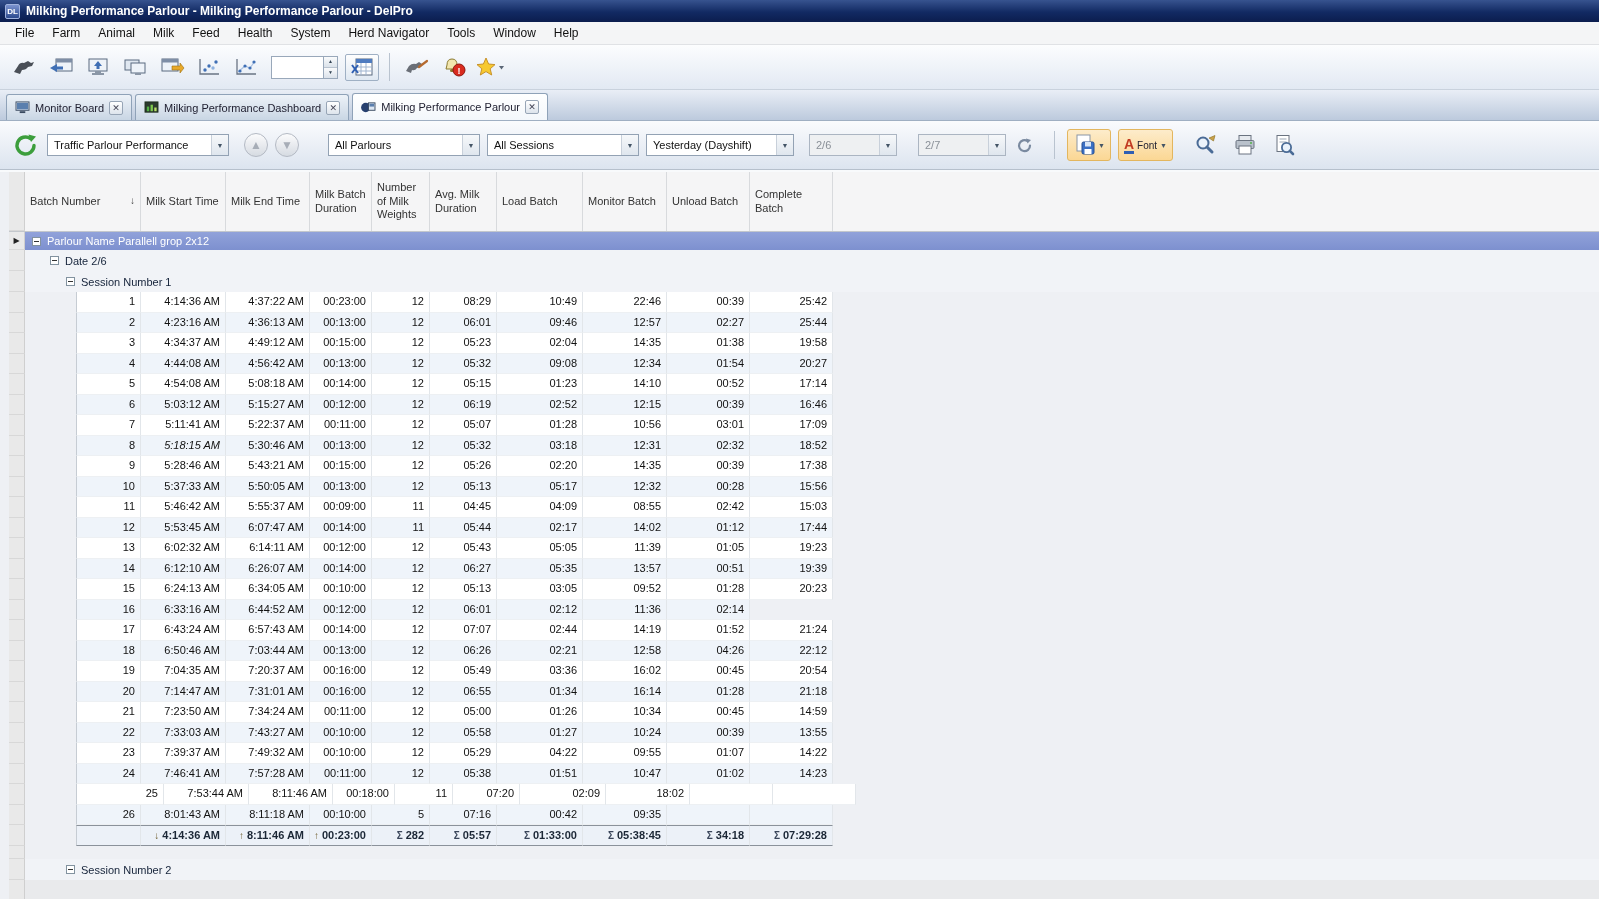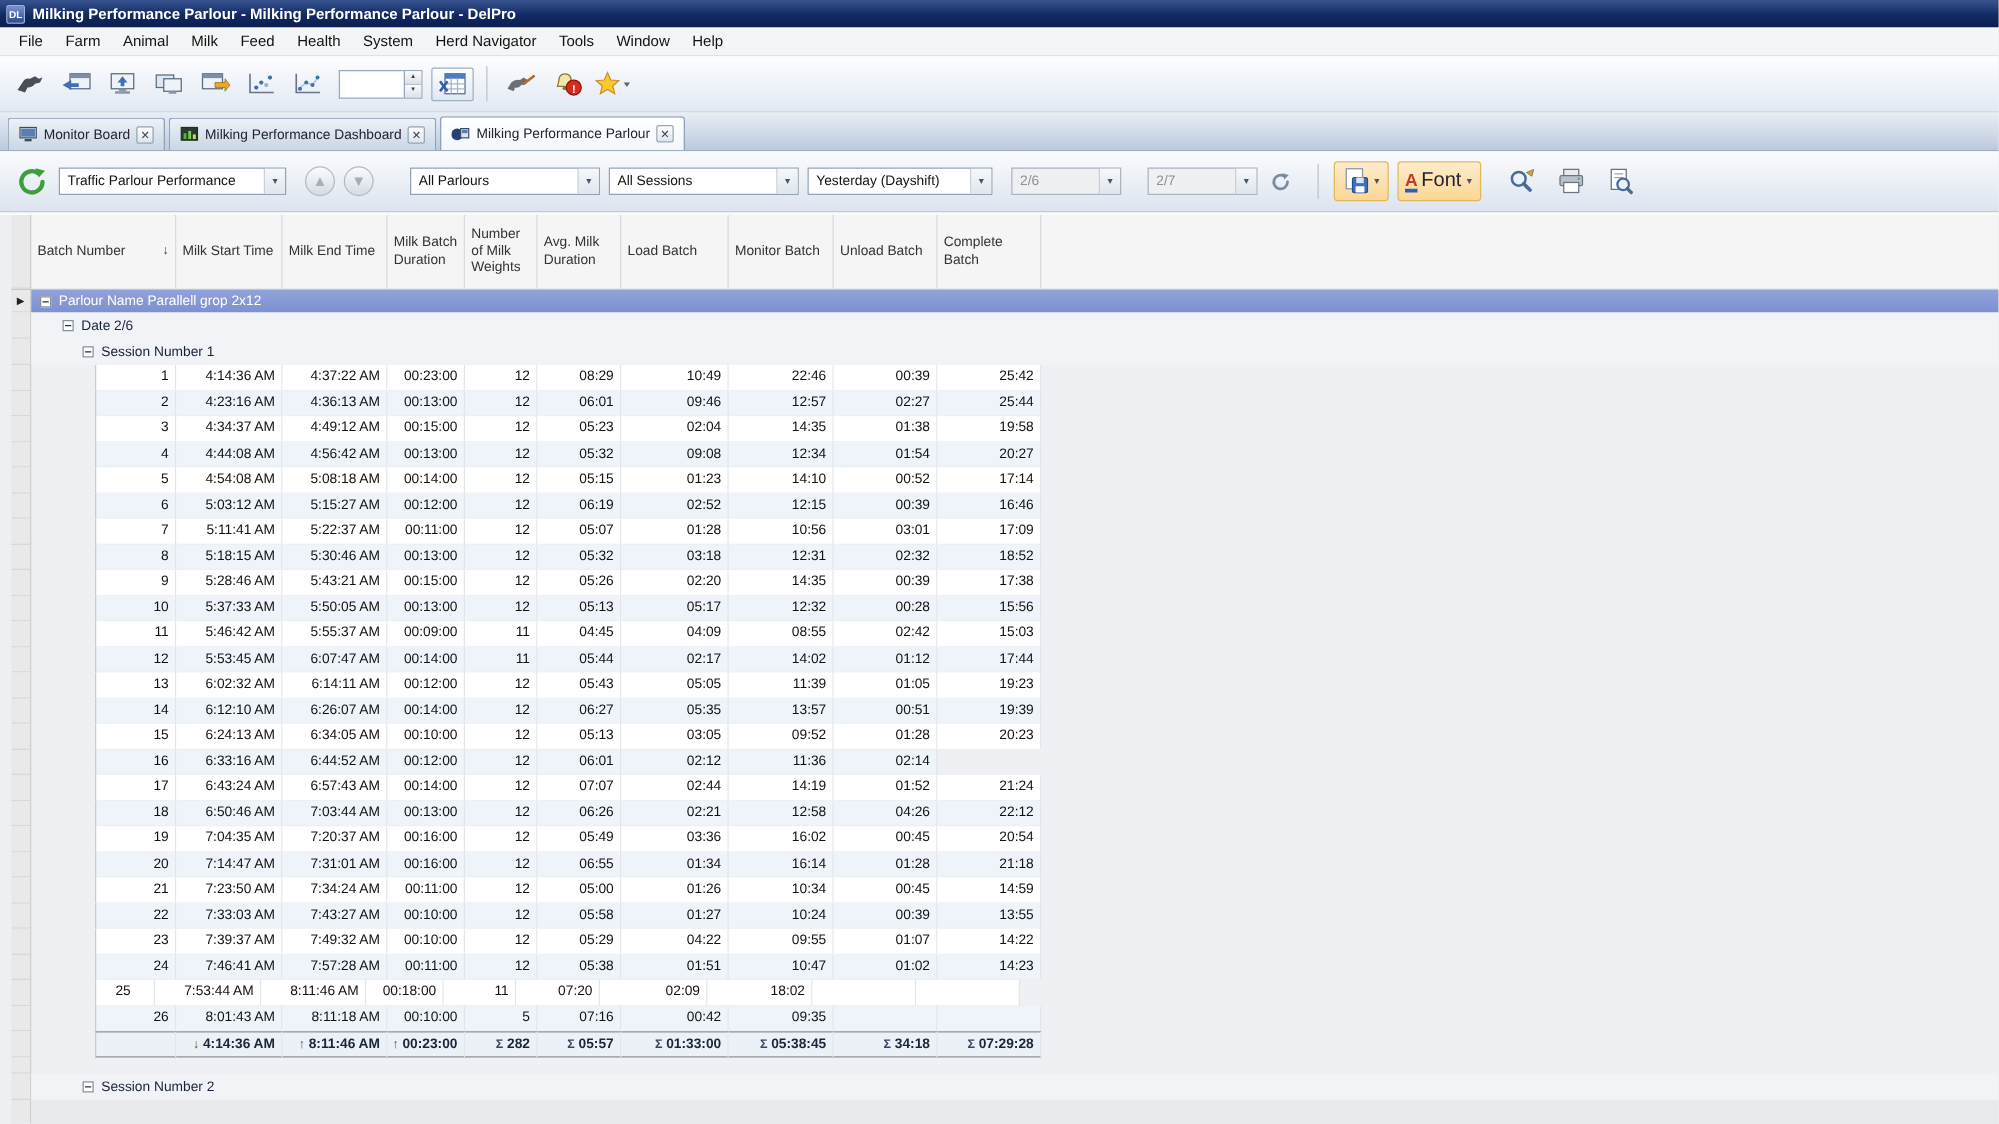--- a/index.html
+++ b/index.html
@@ -55,21 +55,21 @@
   .circle-btn{width:24px;height:24px;border-radius:50%;border:1px solid #b4bac4;flex:none;
     background:linear-gradient(#fbfbfc,#d6dbe2);color:#a7adb7;font-size:12px;
     display:flex;align-items:center;justify-content:center}
   .txt-field{height:22px;border:1px solid #abb5c2;background:#eef0f2;color:#8a9098;
     display:flex;align-items:center;font-size:11px}
   .txt-field .sel-text{color:#8a9098}
   .hl-btn{height:32px;border:1px solid #e3b65e;border-radius:3px;background:linear-gradient(#fdeccb,#fbd794);
     display:flex;align-items:center;gap:3px;padding:0 5px}
   .caret{font-size:7px;color:#456}
   .font-a{font-size:14px;font-weight:bold;color:#c23b22;border-bottom:3px solid #2f5fb3;line-height:14px}
-  .font-label{font-size:16px;color:#223}
+  .font-label{font-size:10px;color:#223}
 
   
   .gridarea{height:729px;background:#eef0f4;border-top:2px solid #f8fafc;padding-left:9px;
     display:flex;flex-direction:column;overflow:hidden}
   .ghead{display:flex;height:60px;background:#f5f5f6;border-bottom:1px solid #c3c7cc;flex:none}
   .gsel{width:16px;flex:none;background:#e9e9e9;border-right:1px solid #cfcfcf;border-bottom:1px solid #d8d8d8;
     display:flex;align-items:center;justify-content:center;font-size:8px;color:#222}
   .hcell{border-right:1px solid #d8dadd;display:flex;align-items:center;padding:2px 5px;
     color:#333;font-size:11px;line-height:1.25}
   .hcell .hlabel{flex:1}
@@ -484,21 +484,21 @@
         <div class="dcell" style="width: 67px;">05:07</div>
         <div class="dcell" style="width: 86px;">01:28</div>
         <div class="dcell" style="width: 84px;">10:56</div>
         <div class="dcell" style="width: 83px;">03:01</div>
         <div class="dcell" style="width: 83px;">17:09</div>
       </div>
       <div class="grow data-row row-odd">
         <div class="gsel"></div>
         <div class="indent"></div>
         <div class="dcell first" style="width: 65px;">8</div>
-        <div class="dcell" style="width: 85px;">5:18:15 AM</div>
+        <div class="dcell" style="width: 85px; font-style: italic;">5:18:15 AM</div>
         <div class="dcell" style="width: 84px;">5:30:46 AM</div>
         <div class="dcell" style="width: 62px;">00:13:00</div>
         <div class="dcell" style="width: 58px;">12</div>
         <div class="dcell" style="width: 67px;">05:32</div>
         <div class="dcell" style="width: 86px;">03:18</div>
         <div class="dcell" style="width: 84px;">12:31</div>
         <div class="dcell" style="width: 83px;">02:32</div>
         <div class="dcell" style="width: 83px;">18:52</div>
       </div>
       <div class="grow data-row row-even">
@@ -721,21 +721,21 @@
         <div class="dcell" style="width: 58px;">12</div>
         <div class="dcell" style="width: 67px;">05:38</div>
         <div class="dcell" style="width: 86px;">01:51</div>
         <div class="dcell" style="width: 84px;">10:47</div>
         <div class="dcell" style="width: 83px;">01:02</div>
         <div class="dcell" style="width: 83px;">14:23</div>
       </div>
       <div class="grow data-row row-even">
         <div class="gsel"></div>
         <div class="indent"></div>
-        <div class="dcell first" style="width: 48px; text-align: center;">25</div>
+        <div class="dcell first" style="width: 88px;">25</div>
         <div class="dcell" style="width: 85px;">7:53:44 AM</div>
         <div class="dcell" style="width: 84px;">8:11:46 AM</div>
         <div class="dcell" style="width: 62px;">00:18:00</div>
         <div class="dcell" style="width: 58px;">11</div>
         <div class="dcell" style="width: 67px;">07:20</div>
         <div class="dcell" style="width: 86px;">02:09</div>
         <div class="dcell" style="width: 84px;">18:02</div>
         <div class="dcell" style="width: 83px;"></div>
         <div class="dcell" style="width: 83px;"></div>
       </div>

